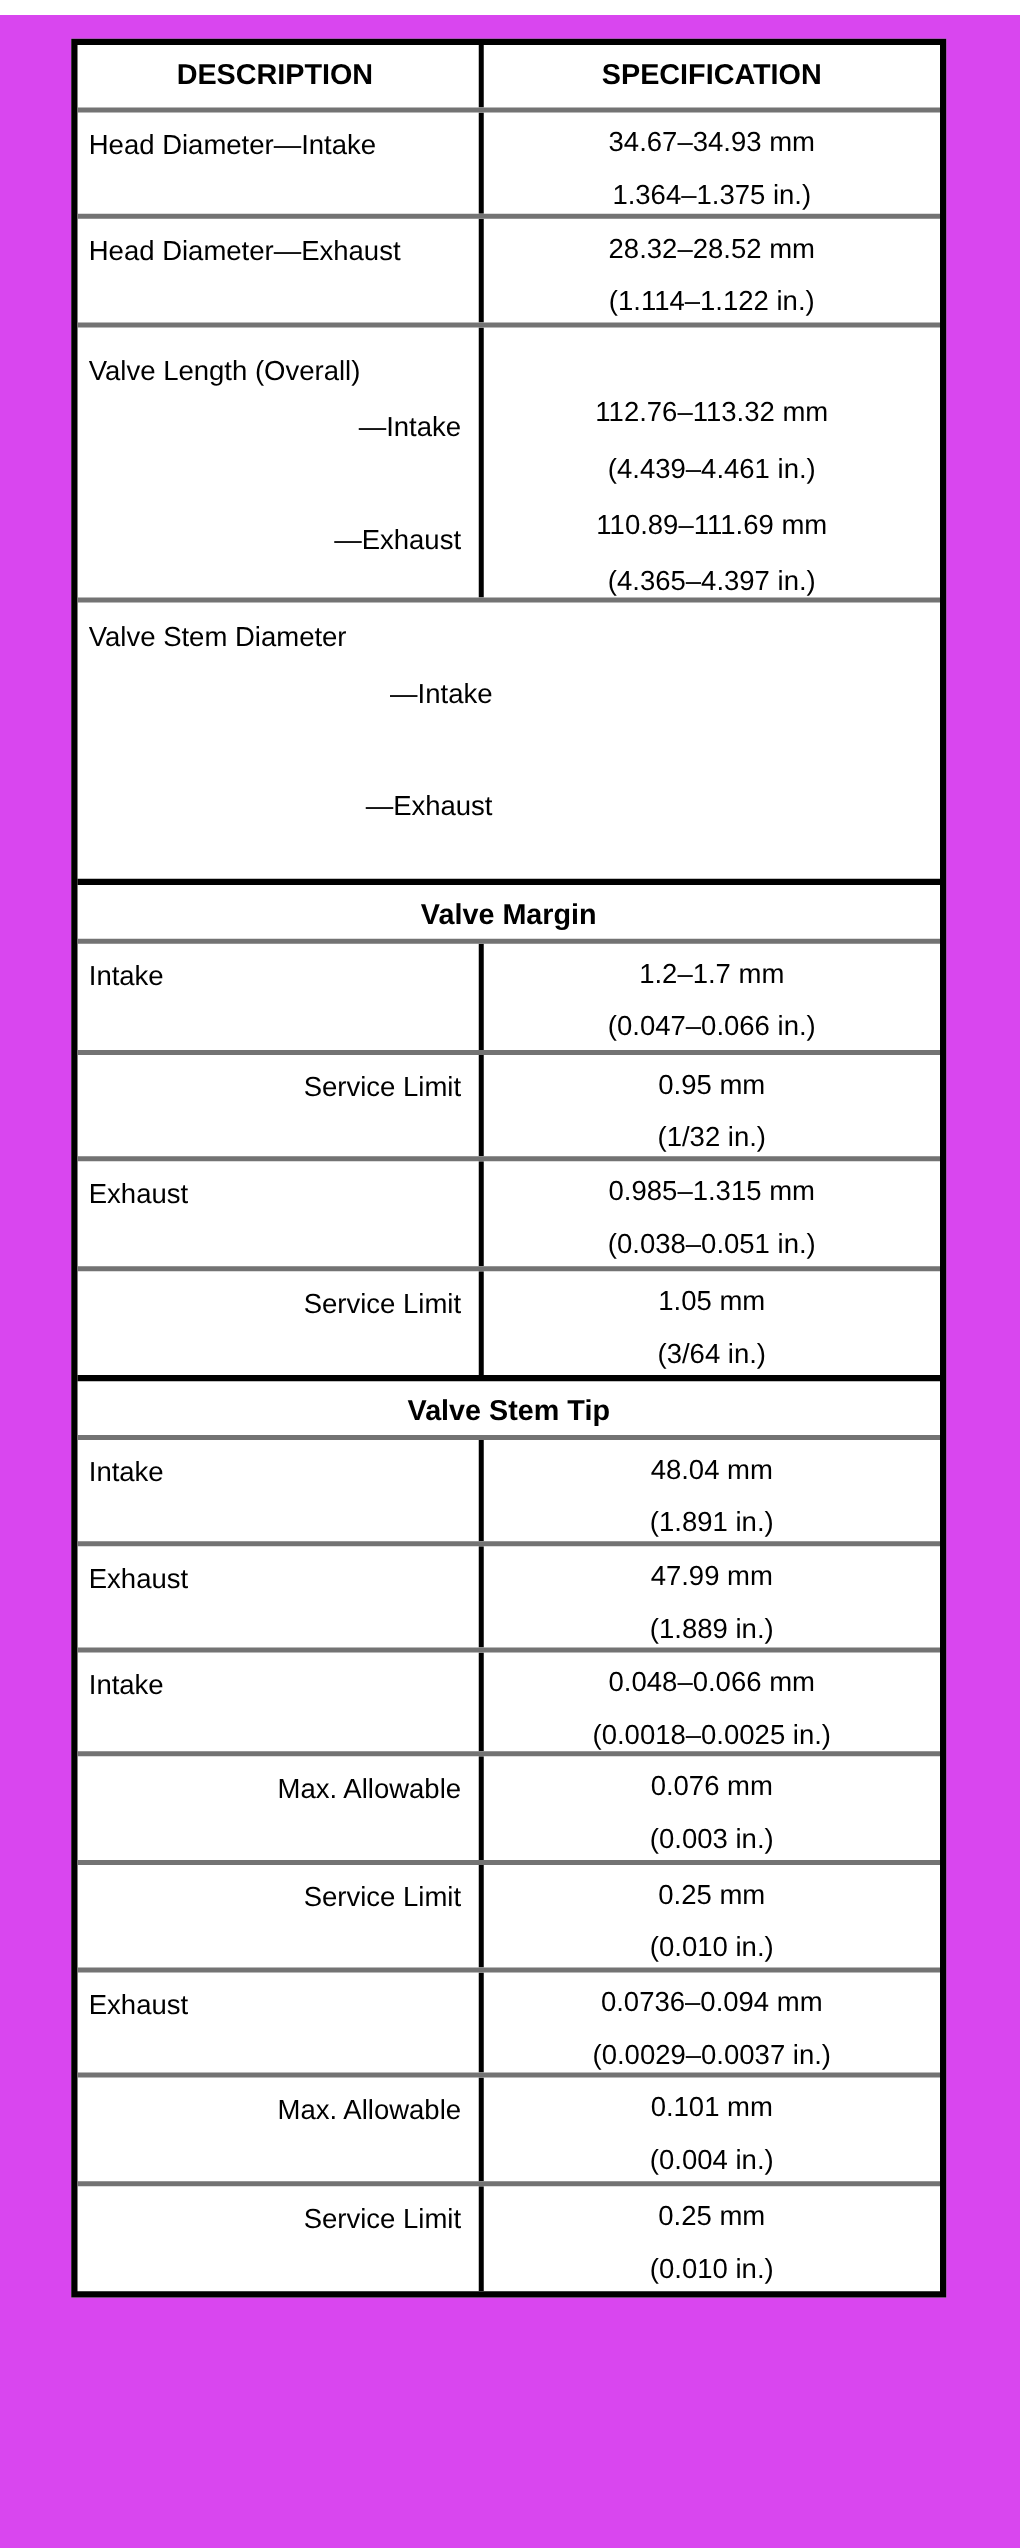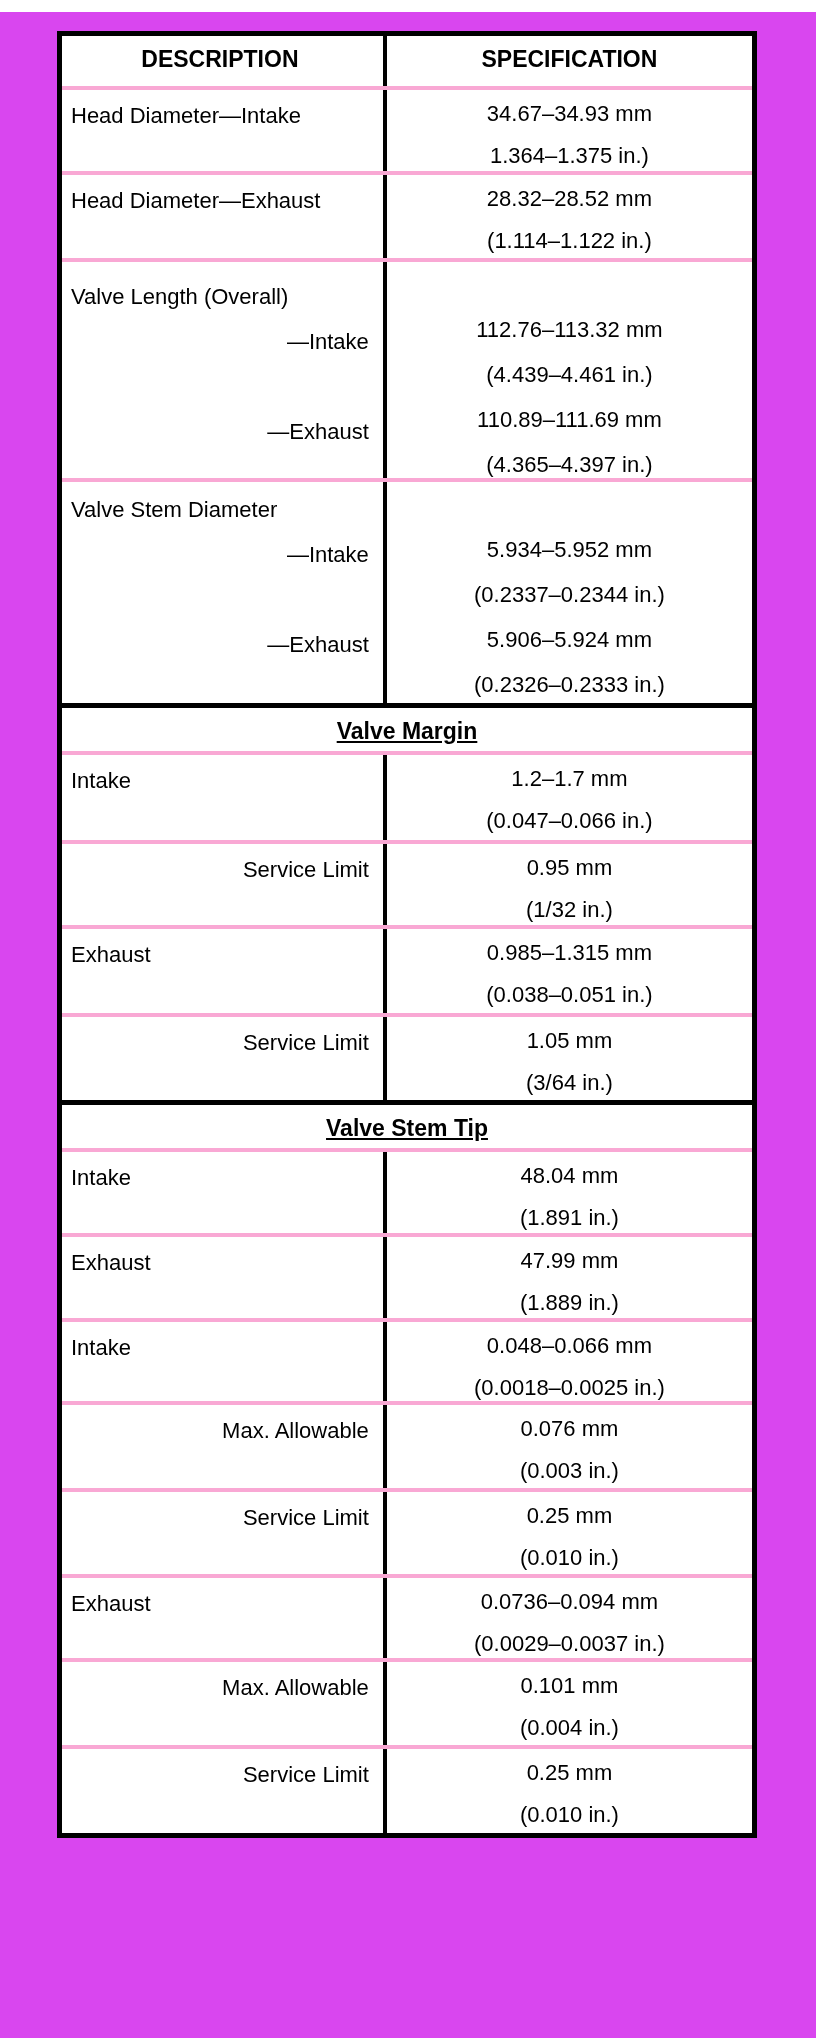--- a/index.html
+++ b/index.html
@@ -12,29 +12,29 @@
     color:#000;
     margin-top:12px;
   }
   .spec-table {
     position:absolute;
     left:57px; top:19px;
     width:700px;
     border:5px solid #000;
     background:#fff;
   }
-  .row { display:flex; width:100%; overflow:hidden; border-top:4px solid #f9a8d4; }
+  .row { display:flex; width:100%; overflow:hidden; border-top:4px solid #737373; }
   .row.first { border-top:none; }
   .row.section { border-top:5px solid #000; display:block; }
   .c1 { width:346px; padding:5px 14px 0 9px; font-size:22px; line-height:41px; }
   .c2 { width:400px; border-left:4px solid #000; text-align:center; font-size:22px; line-height:42px; padding-top:3px; }
   .hdr-row { height:50px; }
   .hdr-row .c1, .hdr-row .c2 { font-weight:bold; font-size:23px; padding-top:9px; line-height:28px; text-align:center; }
   .section { text-align:center; font-weight:bold; font-size:23px; }
-  .section .sec-label { padding-top:9px; line-height:28px;text-decoration:underline; }
+  .section .sec-label { padding-top:9px; line-height:28px; }
   .right { text-align:right; }
   .gline { line-height:45px; height:45px; }
   .gl-left { text-align:left; }
   .gl-right { text-align:right; }
   .spec-line { height:42px; }
 </style>
 </head>
 <body>
 
 <div class="page">
@@ -78,27 +78,20 @@
       </div>
     </div>
 
     <div class="row" style="height:225px">
       <div class="c1" style="padding-top:5px">
         <div class="gline gl-left">Valve Stem Diameter</div>
         <div class="gline gl-right">—Intake</div>
         <div class="gline"></div>
         <div class="gline gl-right">—Exhaust</div>
         <div class="gline"></div>
-      </div>
-      <div class="c2" style="padding-top:0;line-height:45px">
-        <div class="gline"></div>
-        <div class="gline">5.934–5.952 mm</div>
-        <div class="gline">(0.2337–0.2344 in.)</div>
-        <div class="gline">5.906–5.924 mm</div>
-        <div class="gline">(0.2326–0.2333 in.)</div>
       </div>
     </div>
 
     <div class="row section" style="height:48px">
       <div class="sec-label">Valve Margin</div>
     </div>
 
     <div class="row" style="height:89px">
       <div class="c1">Intake</div>
       <div class="c2">

